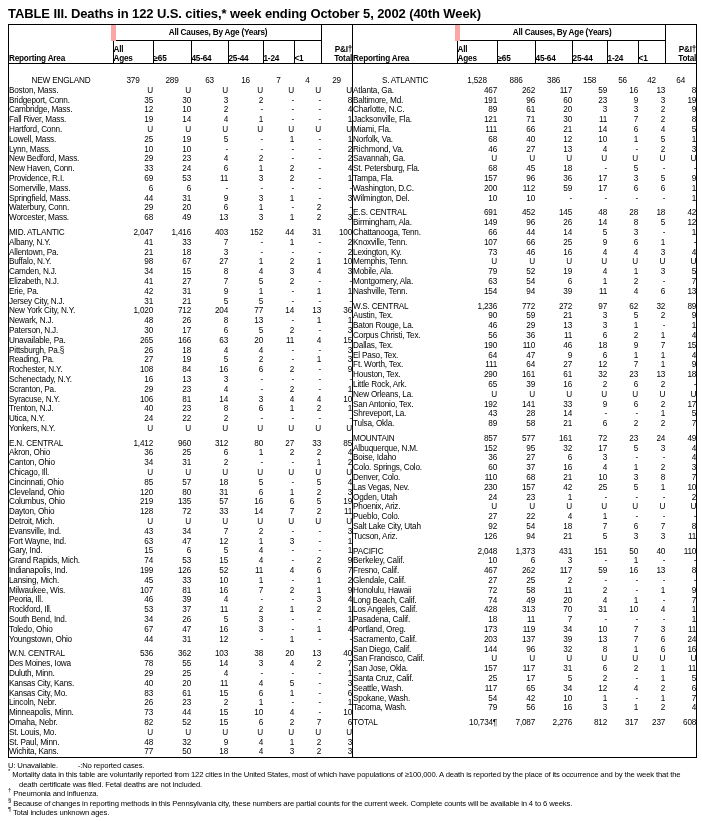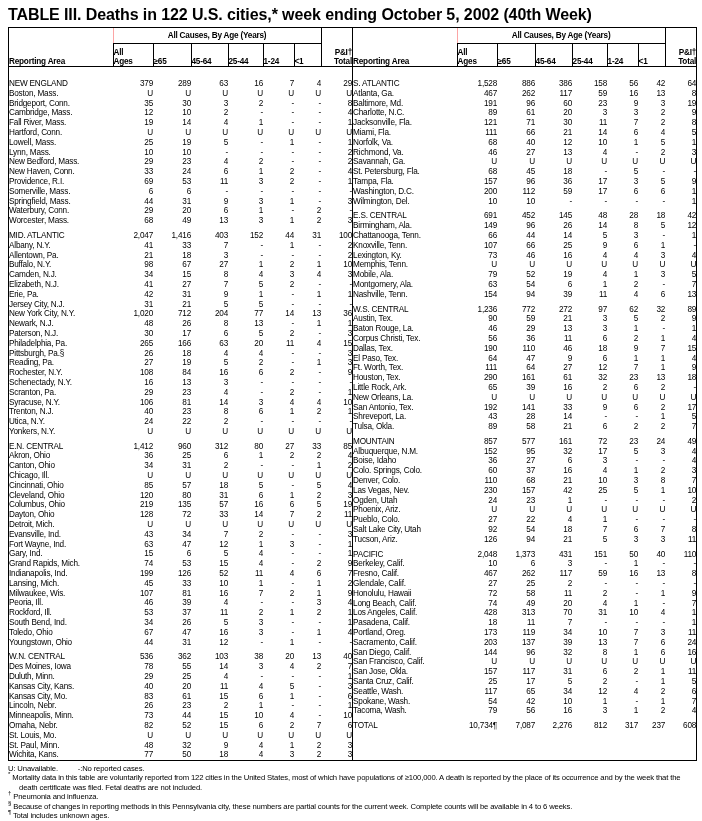--- a/index.html
+++ b/index.html
@@ -1,44 +1,44 @@
 <!DOCTYPE html>
 <html><head>
 <meta charset="utf-8">
 <style>
   html,body{margin:0;padding:0;background:#fff;}
   .page{
     position:relative;width:702px;height:821px;background:#ffffff;color:#000;
     font-family:"Liberation Sans","DejaVu Sans",sans-serif;box-sizing:border-box;
     padding:6px 5px 0 8px;overflow:hidden;
   }
-  .title{font-size:16px;font-weight:bold;letter-spacing:-0.1px;margin:0 0 3px 0;}
+  .title{font-size:13px;font-weight:bold;letter-spacing:-0.1px;margin:0 0 3px 0;}
   .table-box{
     width:689px;height:734px;border:1px solid #000;box-sizing:border-box;
     display:flex;align-items:stretch;overflow:hidden;background:#fff;
   }
   .half{width:344px;box-sizing:border-box;}
   .half.right{border-left:1px solid #000;}
   table.tbl{border-collapse:collapse;table-layout:fixed;width:343px;}
   .tbl th{
     font-size:8.2px;font-weight:bold;padding:0;white-space:pre-line;
     letter-spacing:-0.2px;
   }
   .th-name{text-align:left;vertical-align:bottom;padding:1px 0 2px 3px;border-bottom:1px solid #000;}
-  .th-group{border-left:1px solid #fca5a5;border-bottom:1px solid #000;text-align:center;height:15px;vertical-align:middle;}
+  .th-group{border-left:5px solid #fca5a5;border-bottom:1px solid #000;text-align:center;height:15px;vertical-align:middle;}
   .th-age{border-left:1px solid #000;border-bottom:1px solid #000;text-align:left;vertical-align:bottom;padding:0 0 2px 0;height:22px;}
   .th-pi{border-left:1px solid #000;border-bottom:1px solid #000;text-align:right;vertical-align:bottom;padding:0 2px 2px 0;}
   .tbl td{
     font-size:8.2px;line-height:9.8px;height:9.8px;padding:0;white-space:nowrap;
     overflow:hidden;letter-spacing:-0.2px;
   }
   .c-name{text-align:left;padding-left:3px;}
   .c-num{text-align:right;padding-right:5px;}
   tr.spacer td{height:5px;line-height:5px;font-size:1px;}
-  tbody tr.first td{padding-top:12px;}
+  tbody tr.first td{padding-top:12px;text-align:center;}
   .footnotes{margin-top:3px;font-size:7.7px;line-height:9.4px;letter-spacing:-0.15px;}
   .fn{padding-left:11px;text-indent:-11px;white-space:pre-wrap;}
   .fn sup{font-size:6px;line-height:0;}
 </style>
 </head>
 <body>
 
 <div class="page">
   <div class="title">TABLE III. Deaths in 122 U.S. cities,* week ending October 5, 2002 (40th Week)</div>
 
@@ -330,21 +330,21 @@
               <td class="c-name">Paterson, N.J.</td>
               <td class="c-num">30</td>
               <td class="c-num">17</td>
               <td class="c-num">6</td>
               <td class="c-num">5</td>
               <td class="c-num">2</td>
               <td class="c-num">-</td>
               <td class="c-num">3</td>
             </tr>
             <tr class="city-row">
-              <td class="c-name">Philadelphia, Pa.</td>
+              <td class="c-name">Unavailable, Pa.</td>
               <td class="c-num">265</td>
               <td class="c-num">166</td>
               <td class="c-num">63</td>
               <td class="c-num">20</td>
               <td class="c-num">11</td>
               <td class="c-num">4</td>
               <td class="c-num">15</td>
             </tr>
             <tr class="city-row">
               <td class="c-name">Pittsburgh, Pa.§</td>

